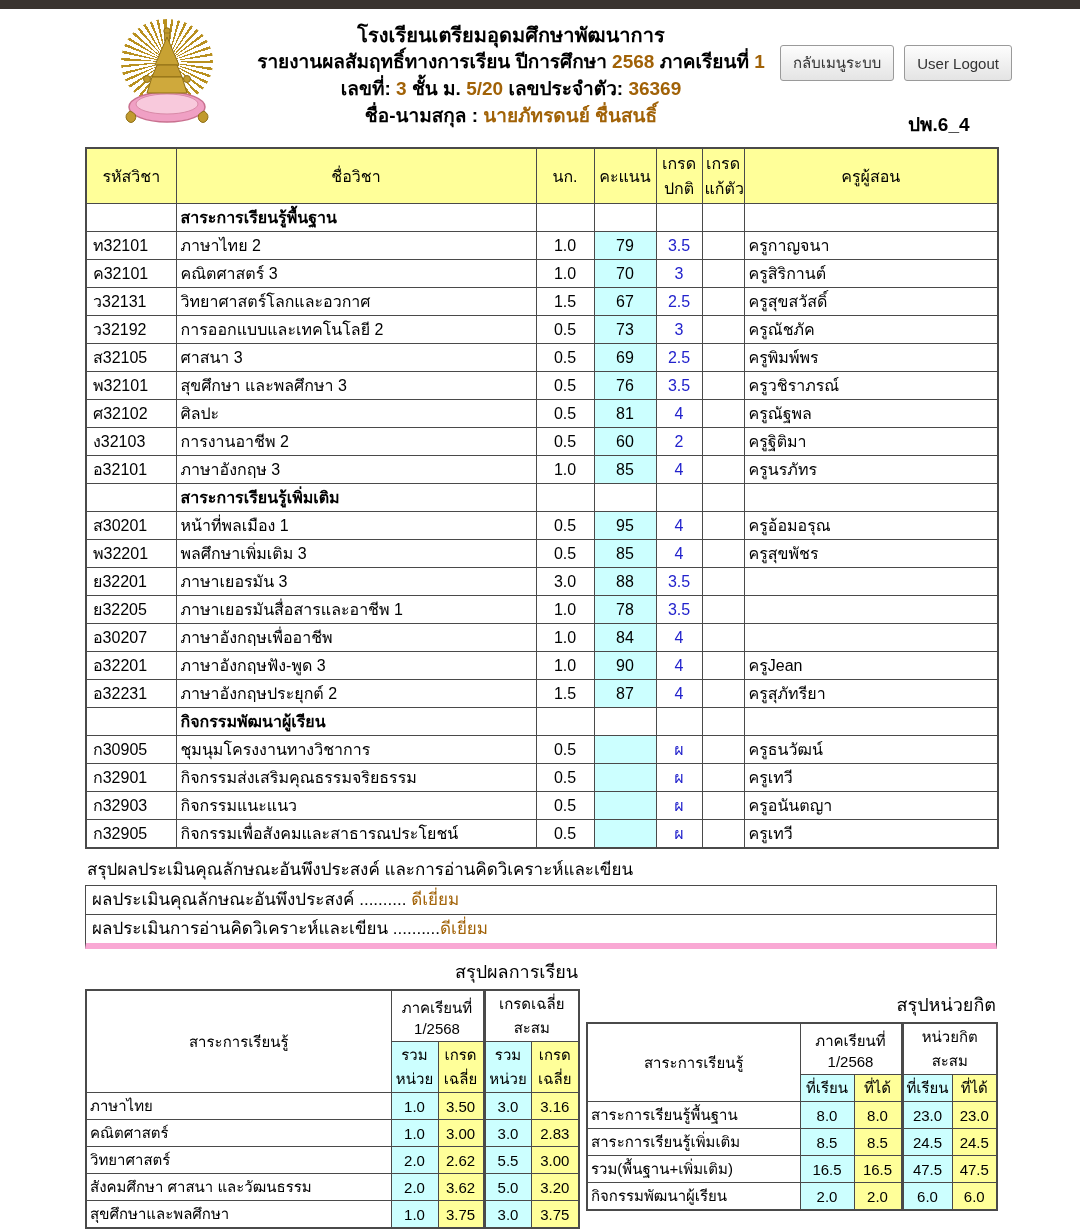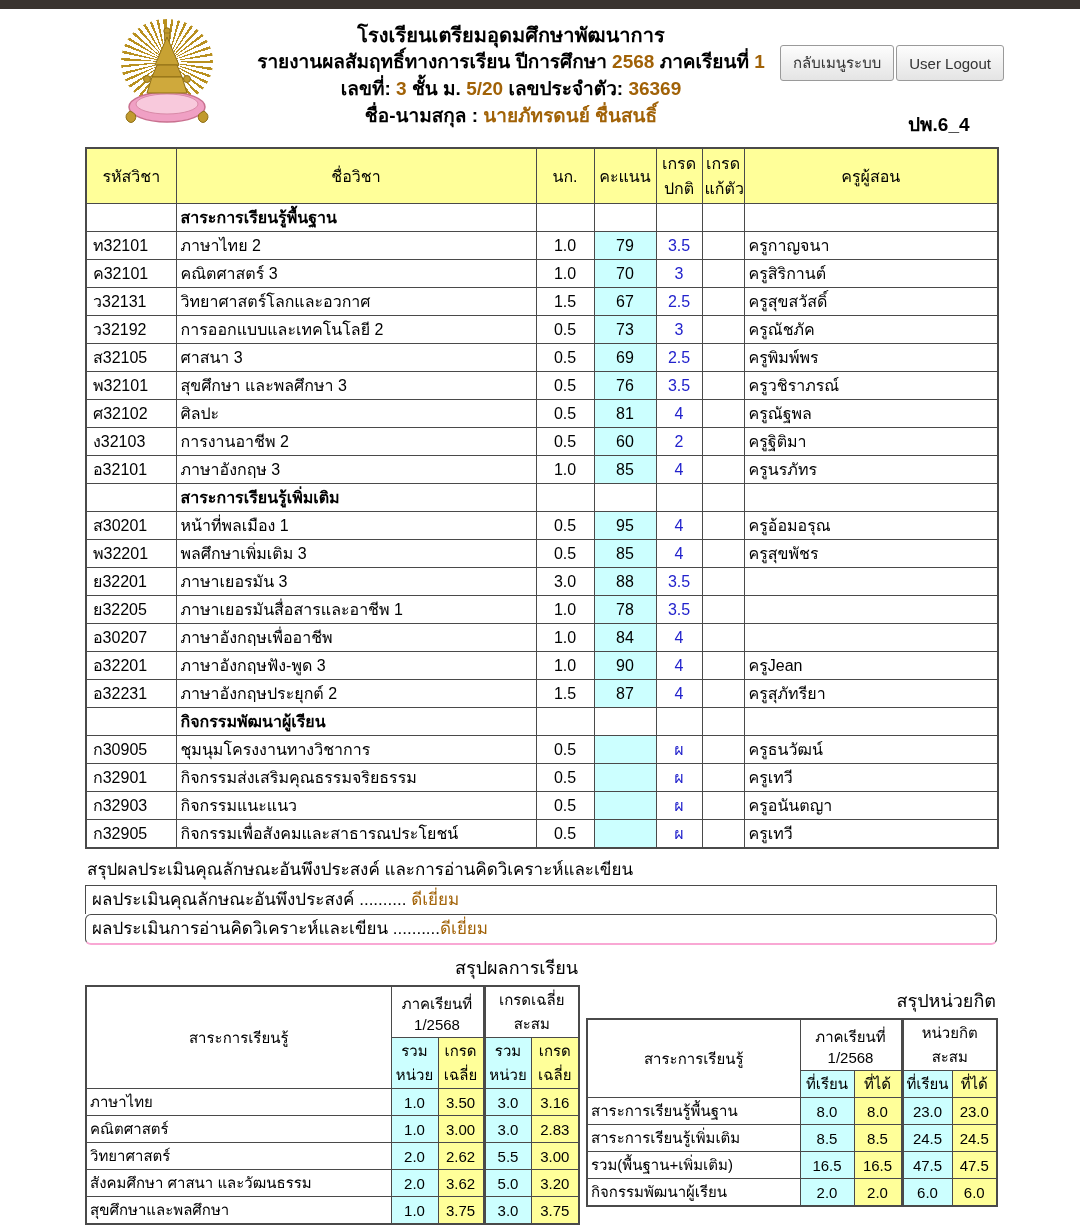--- a/index.html
+++ b/index.html
@@ -15,21 +15,21 @@
   .rays{
     position:absolute;left:29px;top:0;width:92px;height:86px;border-radius:50%;
     background:repeating-conic-gradient(from -4deg,#b9901e 0deg 3.4deg,#ffffff 3.4deg 9.2deg);
   }
   .logo-svg{position:absolute;left:10px;top:0;}
   .head-center{flex:1;text-align:center;padding-top:2px;}
   .head-line{font-size:19px;font-weight:bold;line-height:1.42;}
   .head-line.school{font-size:20px;}
   .blue{color:#a16207;}
   .head-right{width:300px;flex:none;padding-top:26px;}
-  .btn-row{display:flex;gap:2px;}
+  .btn-row{display:flex;gap:10px;}
   .btn{
     font-family:"Liberation Sans",sans-serif;font-size:15px;color:#333;
     background:linear-gradient(#fdfdfd,#e4e4e4);
     border:1px solid #9a9a9a;border-radius:3px;padding:5px 12px;cursor:pointer;
   }
   .form-code{font-size:19px;font-weight:bold;margin:28px 0 0 128px;}
   
   table{border-collapse:collapse;table-layout:fixed;}
   .main-table{width:912px;margin:8px 0 0 85px;border:2px solid #4a4a4a;}
   .main-table th{
@@ -46,21 +46,21 @@
   td.score{background:#ccffff;text-align:center;}
   td.grade{color:#2222cc;text-align:center;}
   td.teacher{text-align:left;}
   
   .assess{margin:4px 0 0 85px;width:912px;}
   .assess-heading{font-size:17px;padding:2px 0 3px 2px;}
   .assess-row{
     border:1px solid #4a4a4a;border-bottom:none;font-size:17px;
     padding:2px 6px;height:24px;line-height:24px;
   }
-  .assess-row:last-child{border-bottom:2px solid #f9a8d4;border-radius:6px;}
+  .assess-row:last-child{border-bottom:6px solid #f9a8d4;}
   
   .summary-area{display:flex;margin-top:6px;}
   .left-sum{margin-left:85px;width:493px;flex:none;}
   .right-sum{margin-left:8px;width:410px;flex:none;padding-top:33px;}
   .sum-heading{font-size:18px;padding:2px 0 3px 2px;text-align:right;}
   .sum-table{border:2px solid #4a4a4a;}
   .sum-table th,.sum-table td{border:1px solid #4a4a4a;font-size:15px;font-weight:normal;}
   .sum-table th{text-align:center;padding:1px 2px;}
   .sum-table td{height:21px;padding:1px 3px;}
   th.cy,td.cy{background:#ccffff;text-align:center;}

